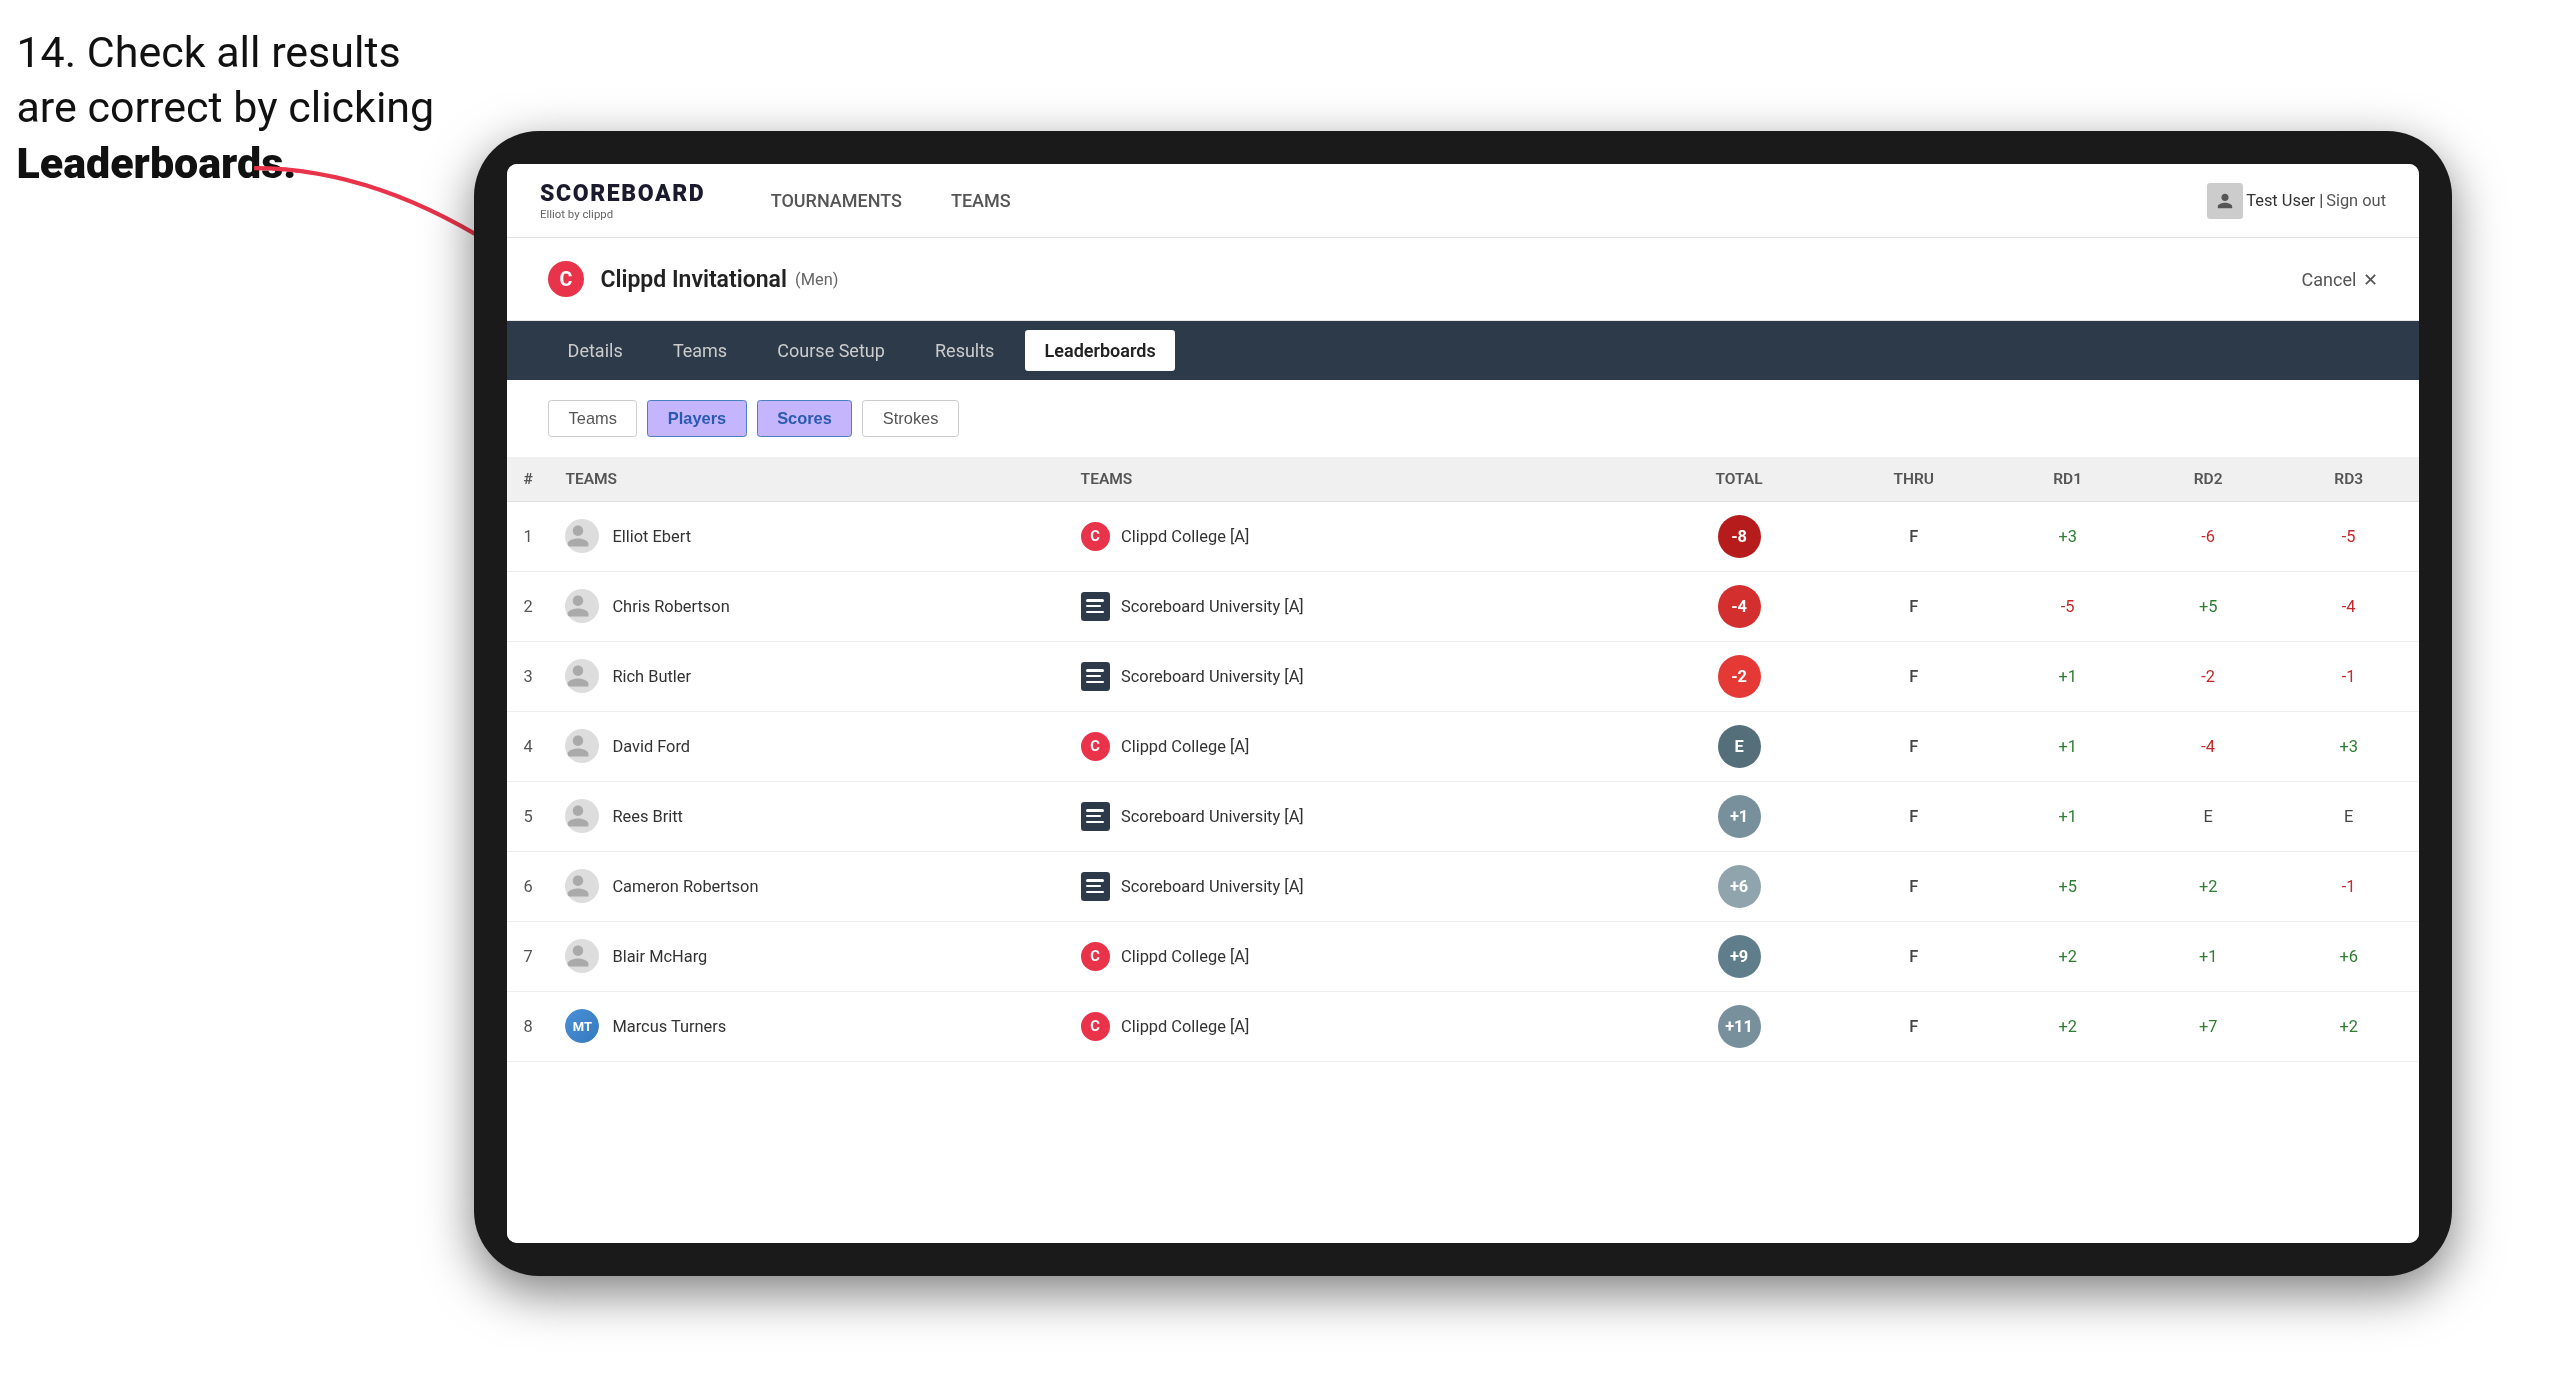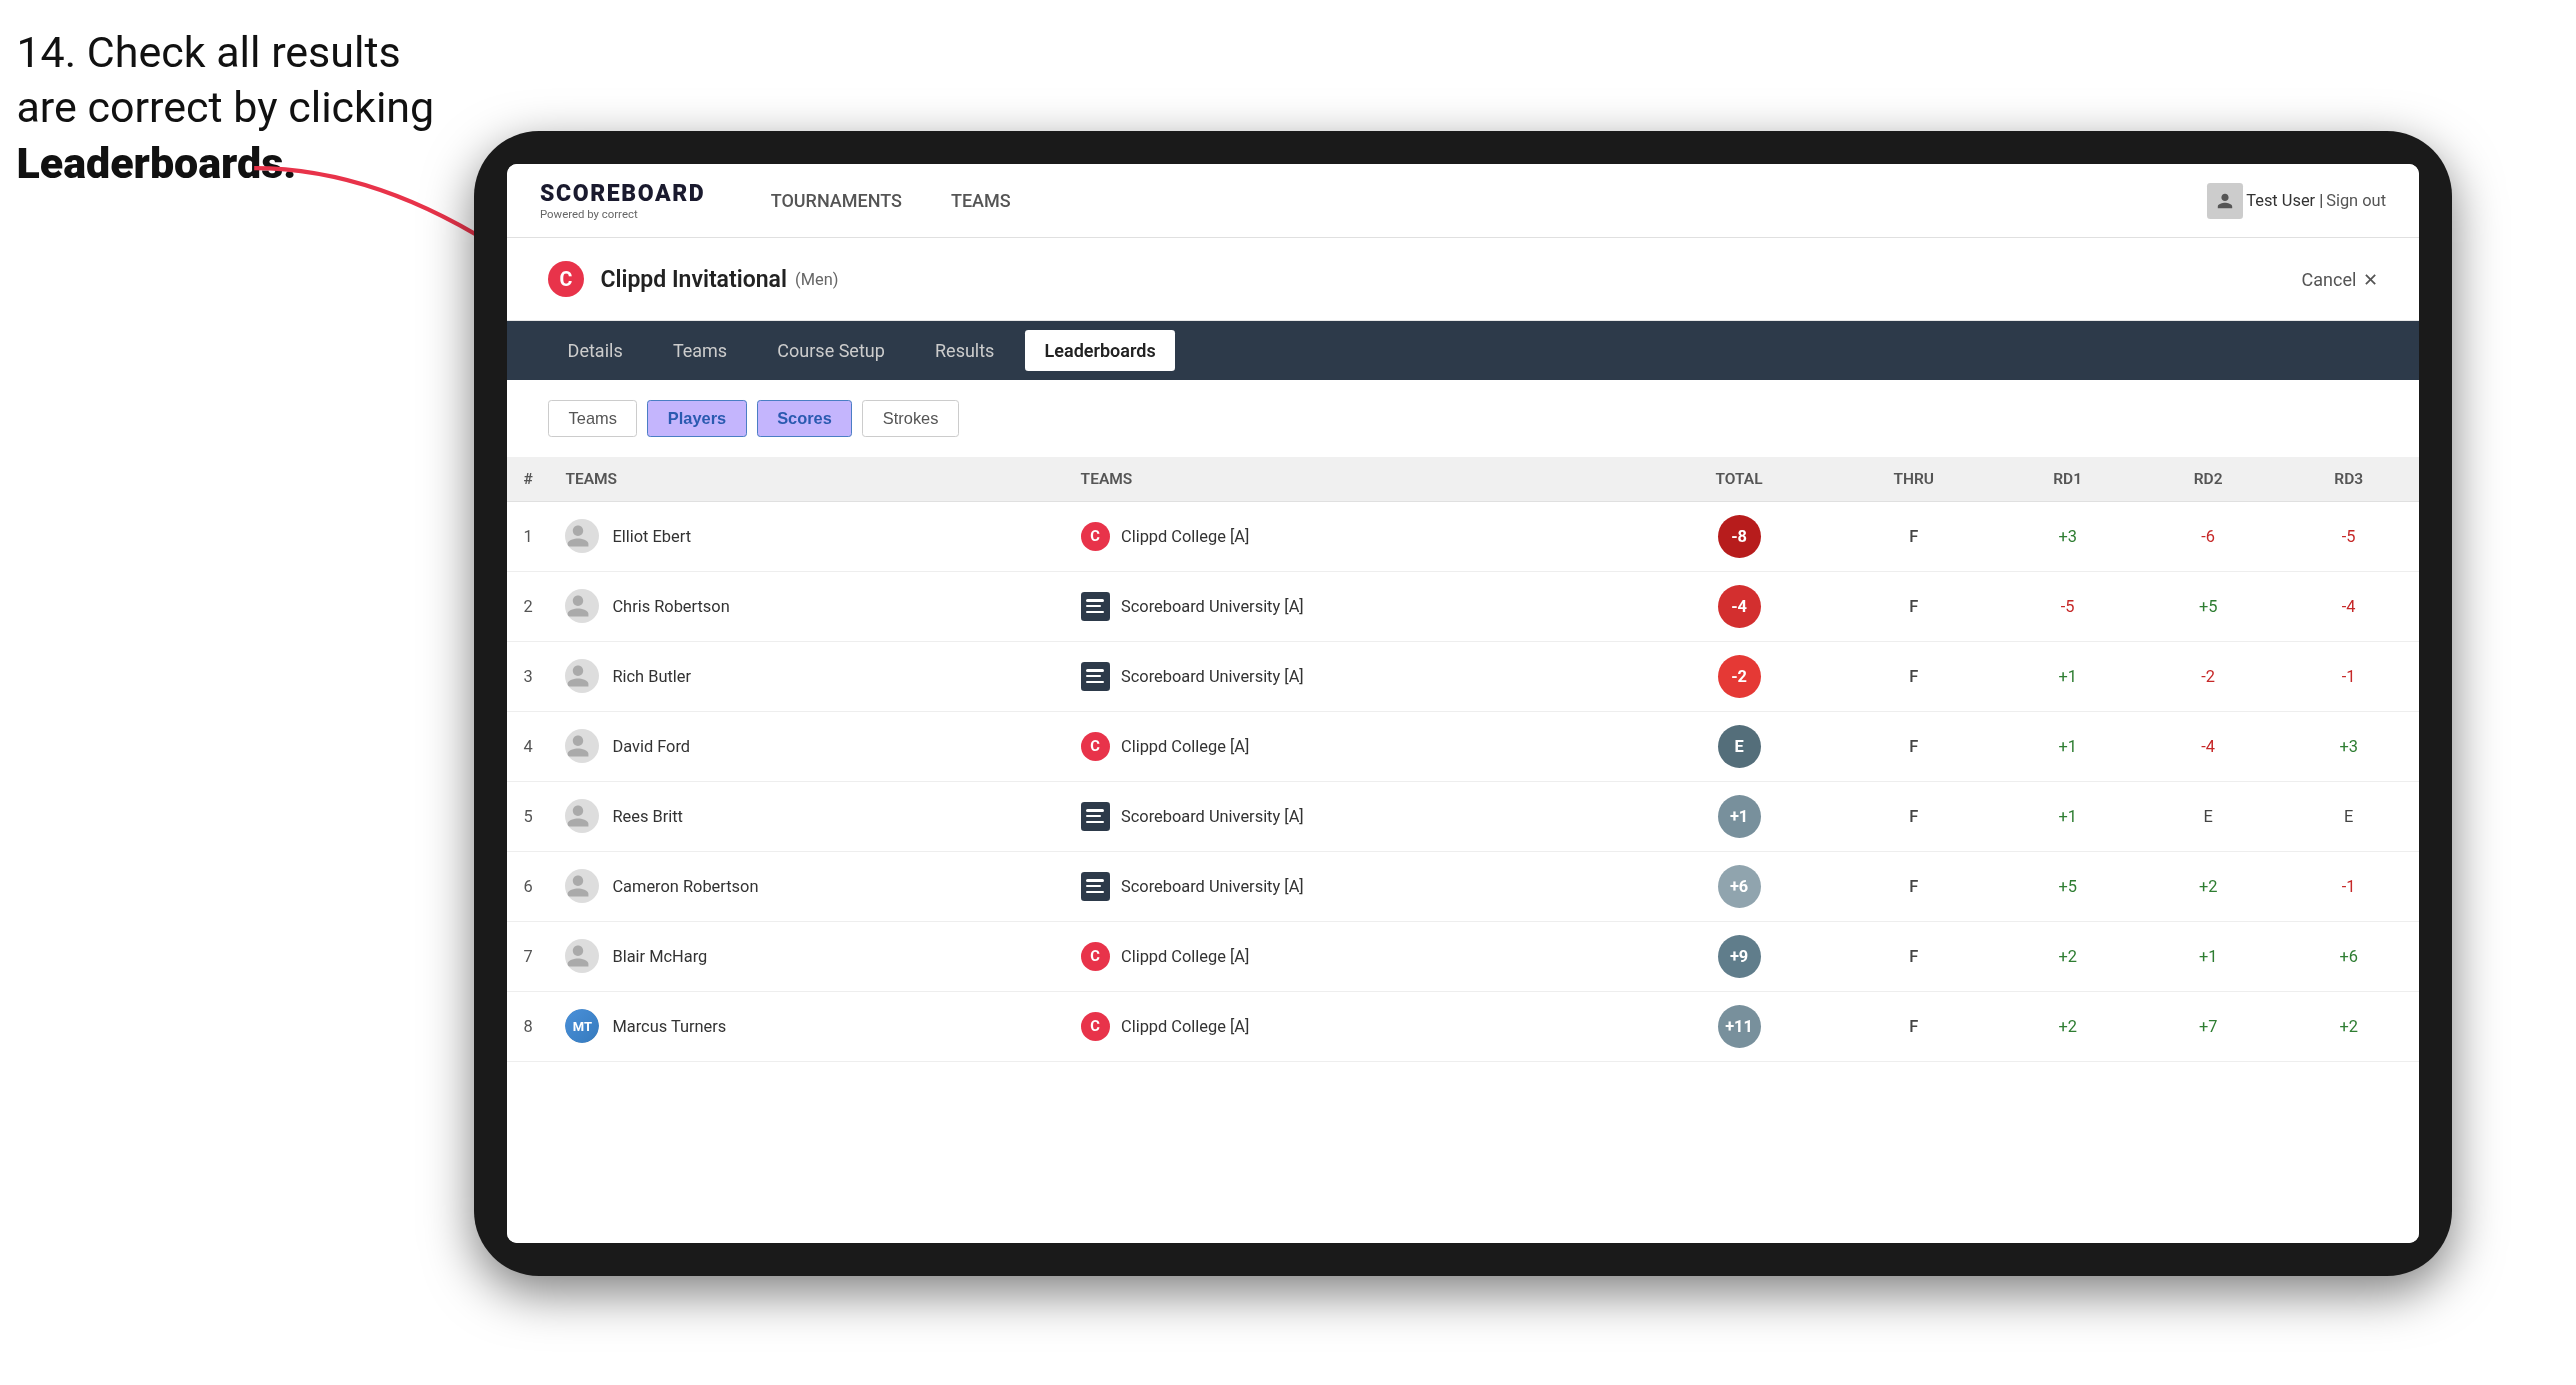--- a/index.html
+++ b/index.html
@@ -358,21 +358,21 @@
   </defs>
   <path d="M 30 20 Q 200 20 380 160" stroke="#e8334a" stroke-width="5" fill="none" marker-end="url(#arrowhead)"></path>
 </svg>
 
 <div class="tablet-frame">
   <div class="tablet-screen">
 
     <div class="top-nav">
       <div class="logo-area">
         <span class="logo-text">SCOREBOARD</span>
-        <span class="logo-sub">Powered by correct</span>
+        <span class="logo-sub">Elliot by clippd</span>
       </div>
       <span class="nav-link">TOURNAMENTS</span>
       <span class="nav-link">TEAMS</span>
       <div class="nav-right">
         <div class="user-avatar">
           <svg viewBox="0 0 24 24" width="18" height="18" fill="#555">
               <path d="M12 12c2.7 0 4.8-2.1 4.8-4.8S14.7 2.4 12 2.4 7.2 4.5 7.2 7.2 9.3 12 12 12zm0 2.4c-3.2 0-9.6 1.6-9.6 4.8v2.4h19.2v-2.4c0-3.2-6.4-4.8-9.6-4.8z"></path>
             </svg>
         </div>
         <span class="user-name">Test User |</span>

